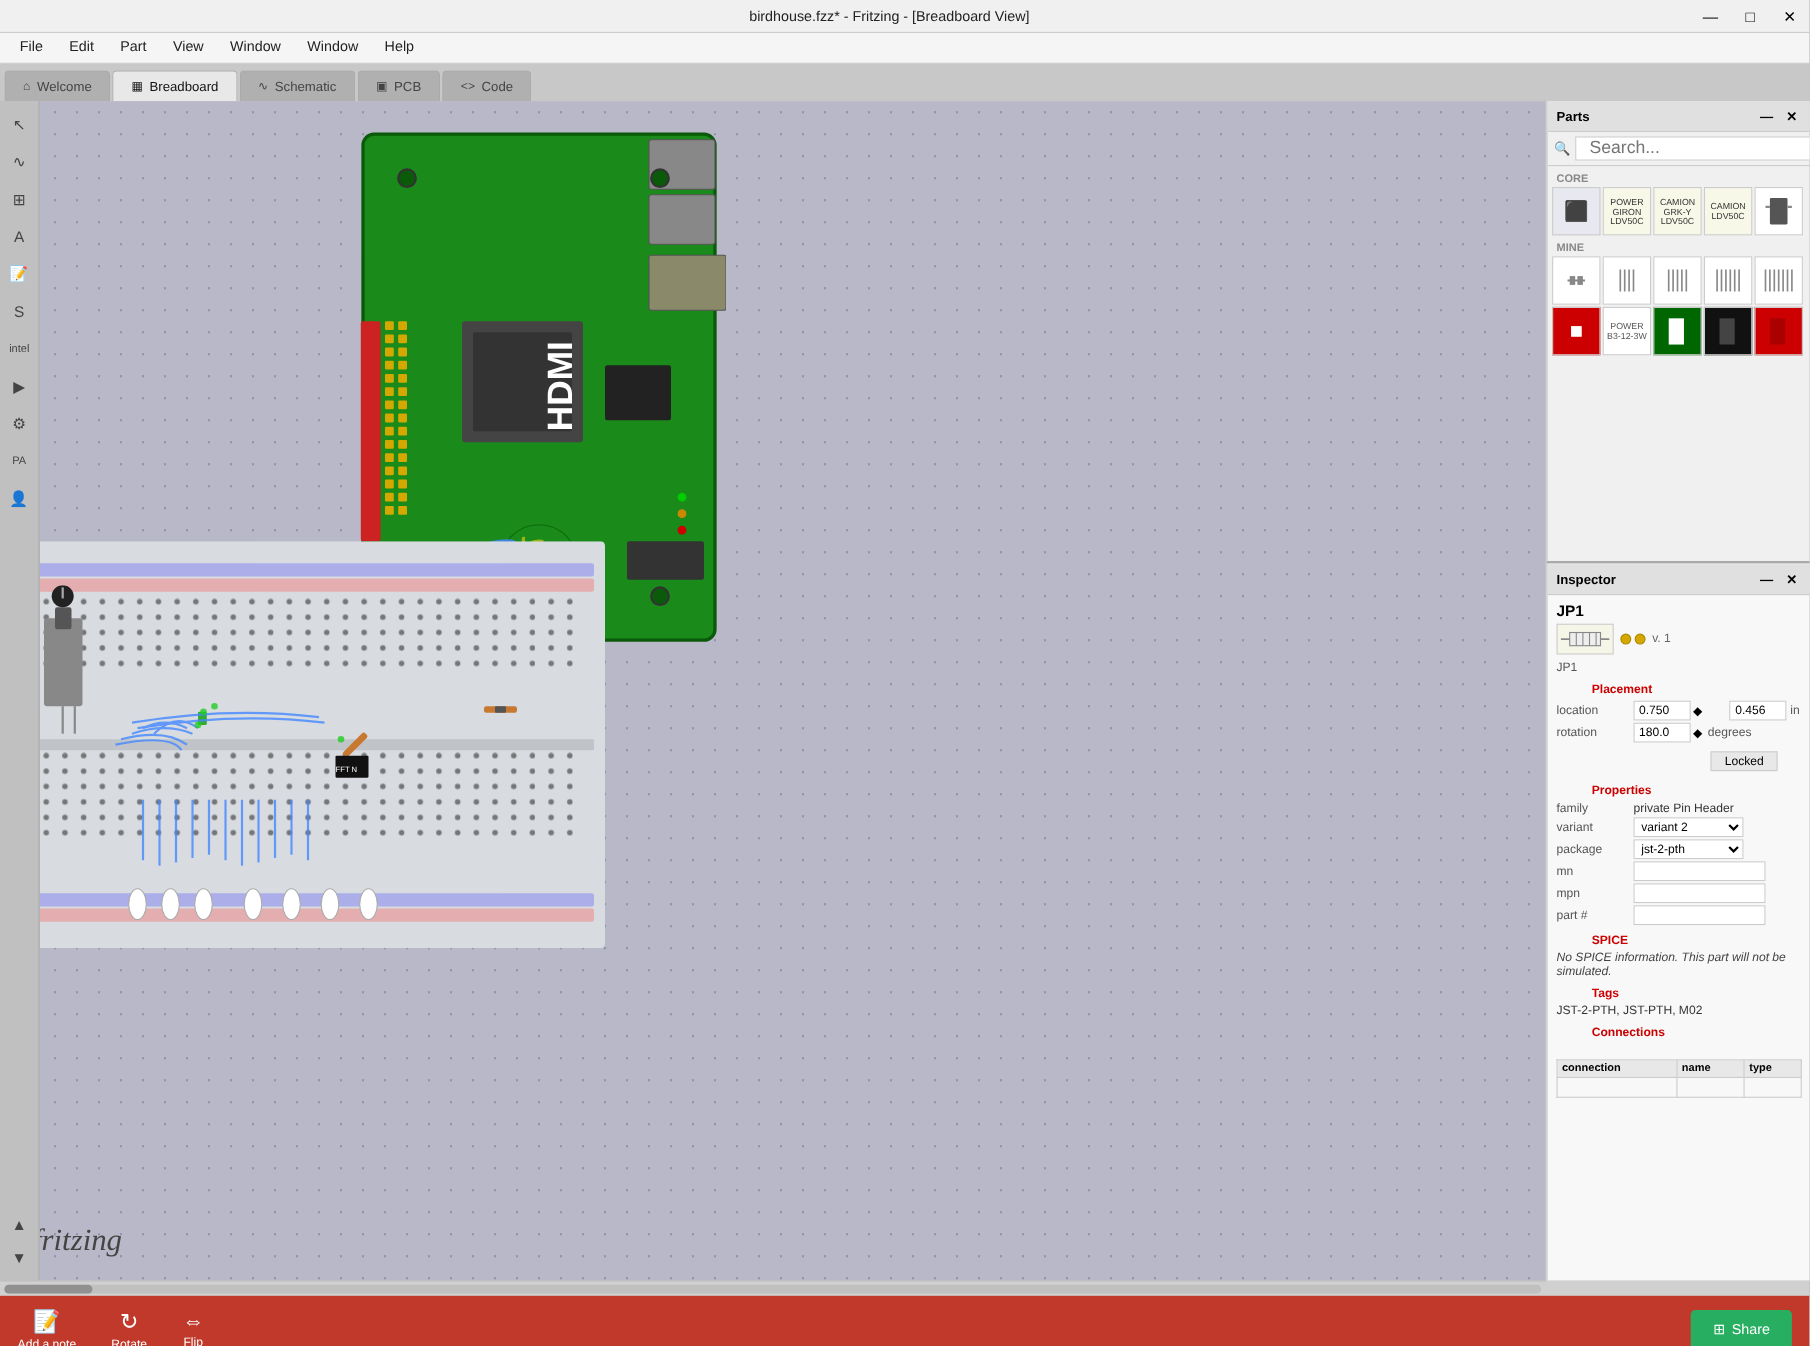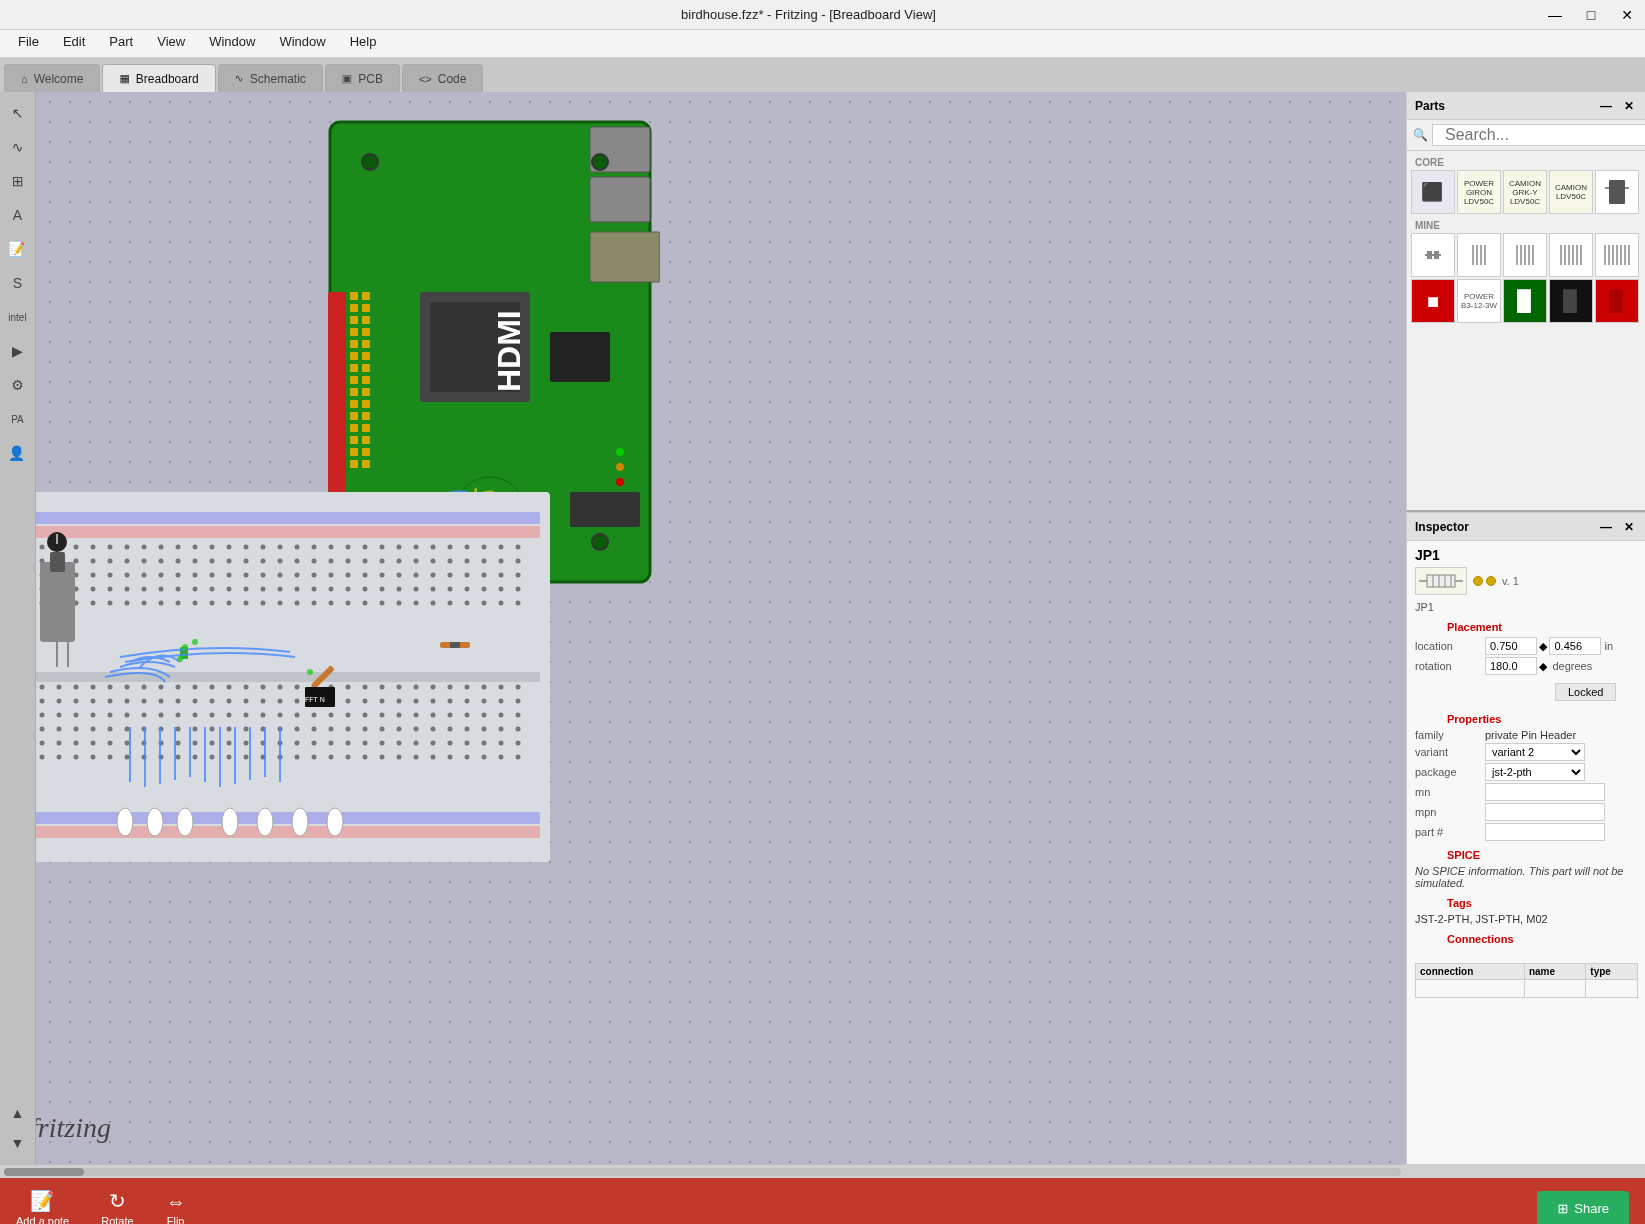--- a/index.html
+++ b/index.html
@@ -888,21 +888,21 @@
           </div>
           <span class="inspector-version">v. 1</span>
         </div>
         <div class="inspector-subtitle">JP1</div>
 
         <div class="section-header">Placement</div>
         <div class="prop-row">
           <span class="prop-label">location</span>
           <input class="prop-input" type="text" style="width: 52px;" value="0.750">
           <span style="margin:0 2px; font-size:11px;">◆</span>
-          <input class="prop-input" type="text" style="width: 52px;" value="0.456">
+          <input class="prop-input" type="text" style="width: 52px; margin-left: 23px;" value="0.456">
           <span class="prop-unit">in</span>
         </div>
         <div class="prop-row">
           <span class="prop-label">rotation</span>
           <input class="prop-input" type="text" style="width: 52px;" value="180.0">
           <span style="margin:0 2px; font-size:11px;">◆</span>
           <span class="prop-unit">degrees</span>
         </div>
         <div style="margin: 4px 0 4px 70px;">
           <button class="locked-btn">Locked</button>

